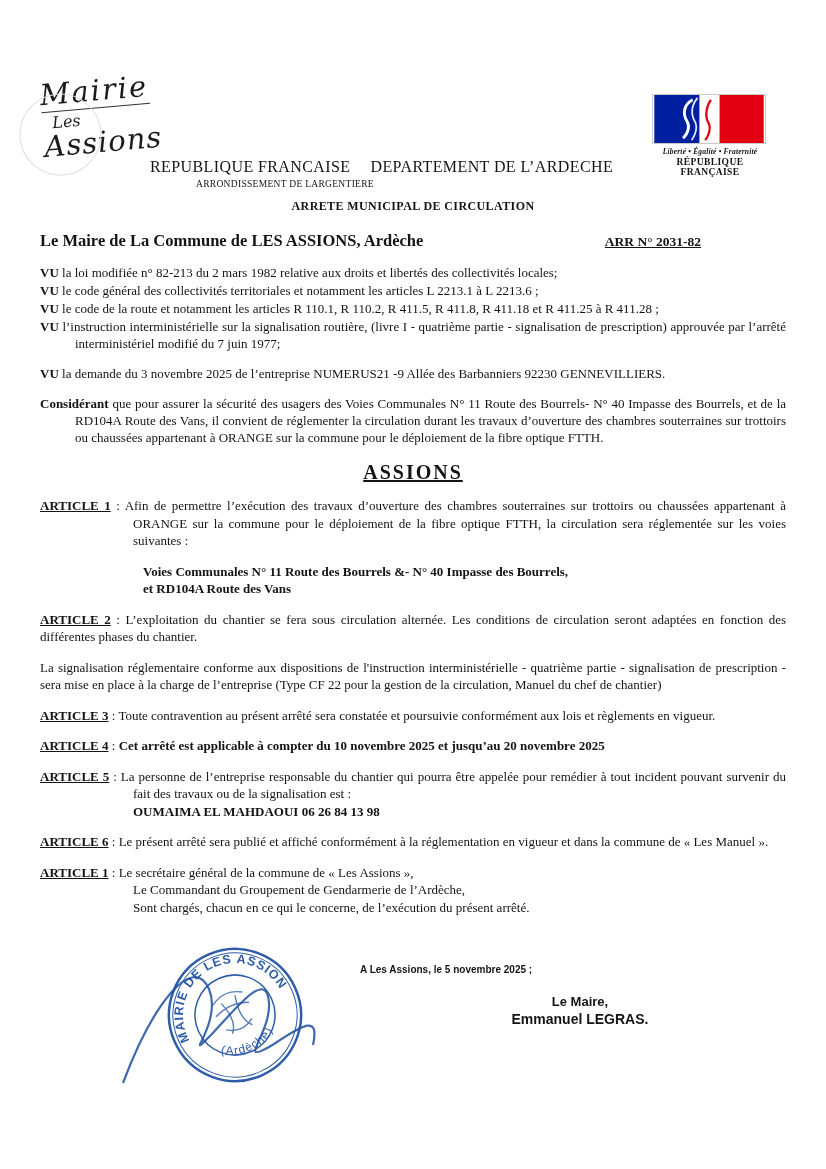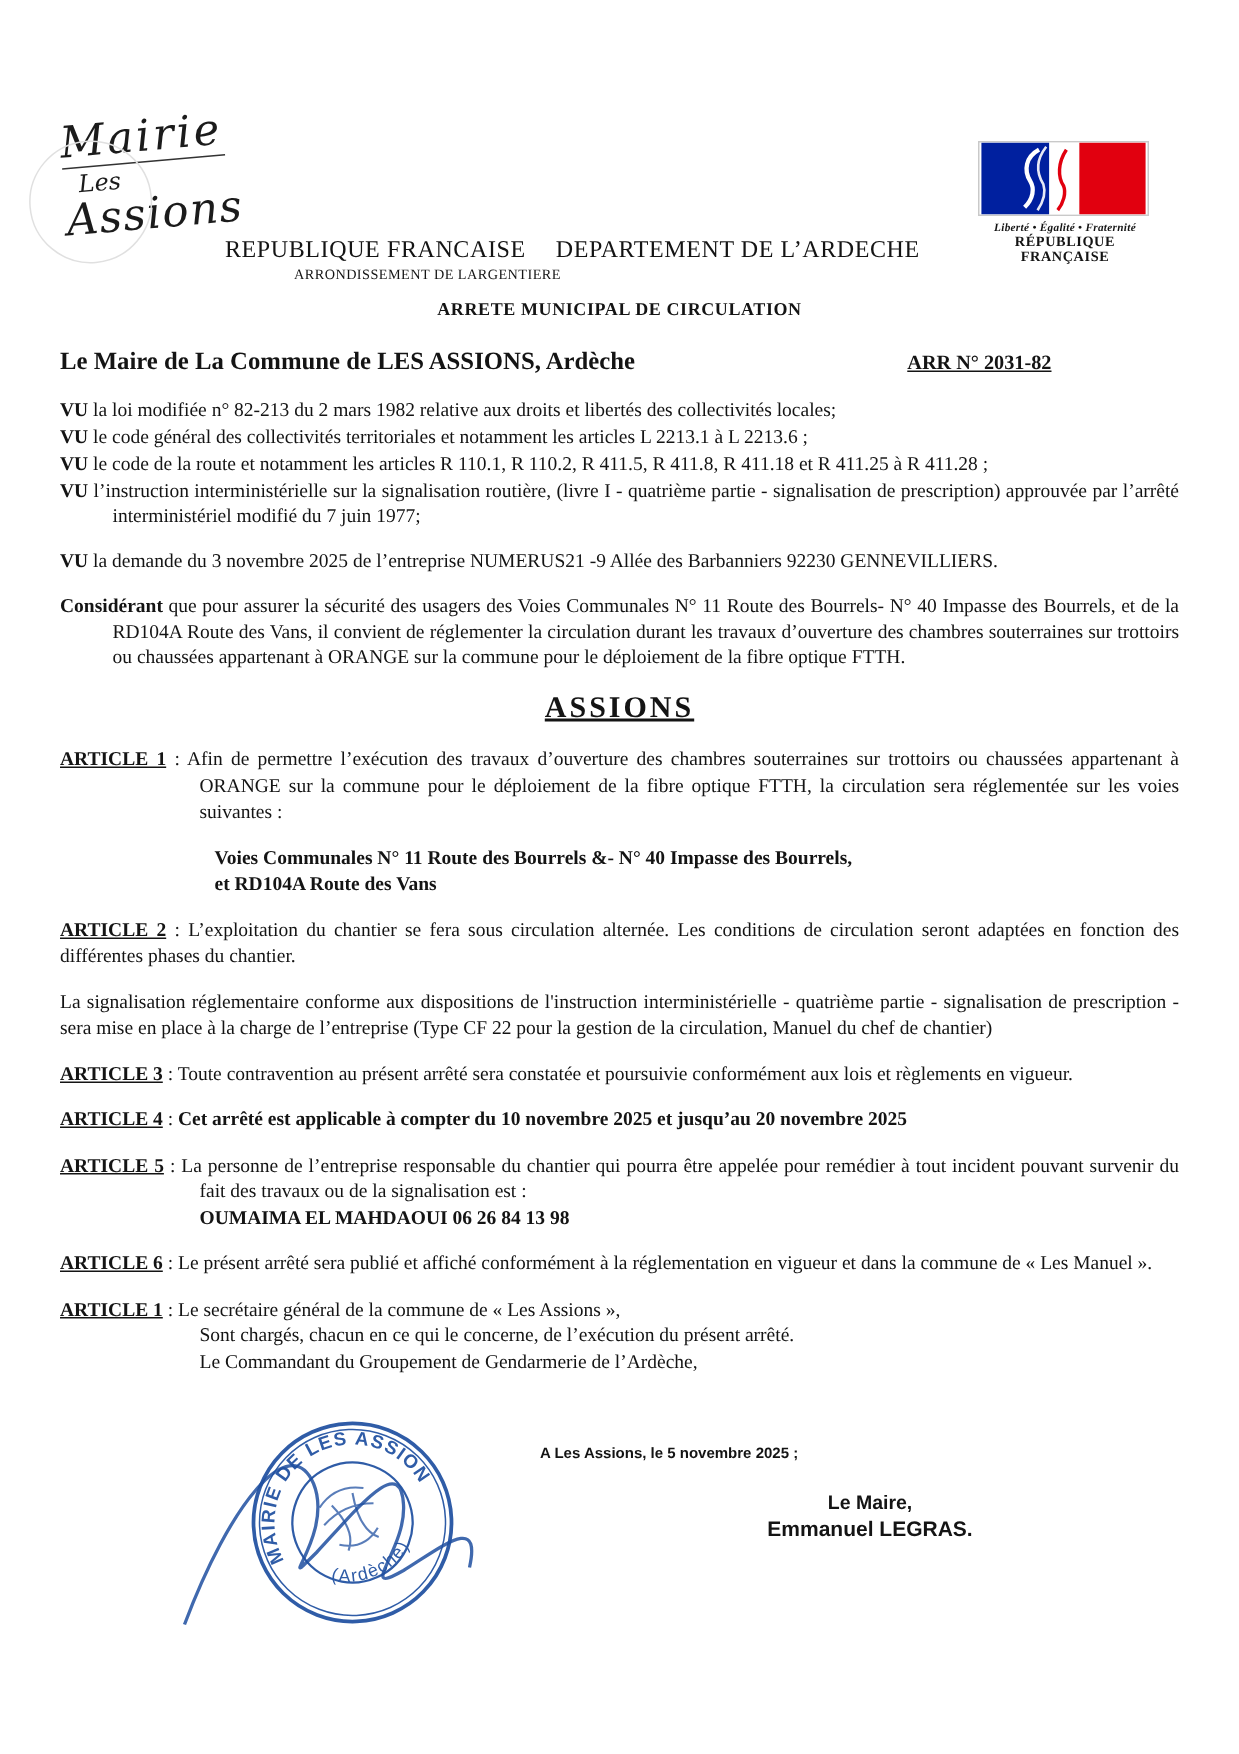--- a/index.html
+++ b/index.html
@@ -128,21 +128,21 @@
       <p class="article">La signalisation réglementaire conforme aux dispositions de l'instruction interministérielle - quatrième partie - signalisation de prescription - sera mise en place à la charge de l’entreprise (Type CF 22 pour la gestion de la circulation, Manuel du chef de chantier)</p>
 
       <p class="article hang"><span class="art-label">ARTICLE 3</span><span> : </span><span>Toute contravention au présent arrêté sera constatée et poursuivie conformément aux lois et règlements en vigueur.</span></p>
 
       <p class="article hang"><span class="art-label">ARTICLE 4</span><span> : </span><span class="b">Cet arrêté est applicable à compter du 10 novembre 2025 et jusqu’au 20 novembre 2025</span></p>
 
       <p class="article hang"><span class="art-label">ARTICLE 5</span><span> : </span><span>La personne de l’entreprise responsable du chantier qui pourra être appelée pour remédier à tout incident pouvant survenir du fait des travaux ou de la signalisation est :</span><span class="block-line b">OUMAIMA EL MAHDAOUI 06 26 84 13 98</span></p>
 
       <p class="article hang"><span class="art-label">ARTICLE 6</span><span> : </span><span>Le présent arrêté sera publié et affiché conformément à la réglementation en vigueur et dans la commune de « Les Manuel ».</span></p>
 
-      <p class="article hang"><span class="art-label">ARTICLE 1</span><span> : </span><span>Le secrétaire général de la commune de « Les Assions »,</span><span class="block-line">Sont chargés, chacun en ce qui le concerne, de l’exécution du présent arrêté.</span><span class="block-line">Le Commandant du Groupement de Gendarmerie de l’Ardèche,</span></p>
+      <p class="article hang"><span class="art-label">ARTICLE 1</span><span> : </span><span>Le secrétaire général de la commune de « Les Assions »,</span><span class="block-line">Le Commandant du Groupement de Gendarmerie de l’Ardèche,</span><span class="block-line">Sont chargés, chacun en ce qui le concerne, de l’exécution du présent arrêté.</span></p>
 
       <div class="footer">
 
         <div class="stamp-wrap">
           <svg width="250" height="152" viewBox="0 0 250 152">
             <defs>
               <path id="arcTop" d="M 68,78 A 52,52 0 0 1 172,78"></path>
               <path id="arcBot" d="M 78,92 A 48,48 0 0 0 162,92"></path>
             </defs>
             <g transform="rotate(-24 120 78)" opacity="0.92">

